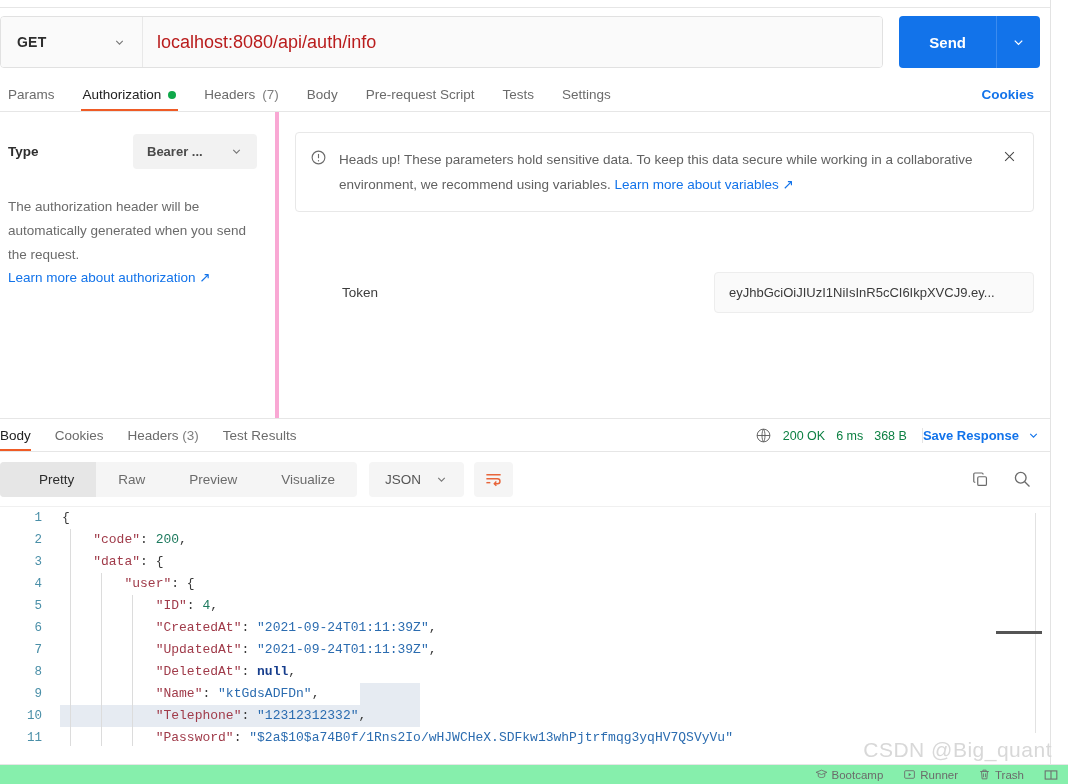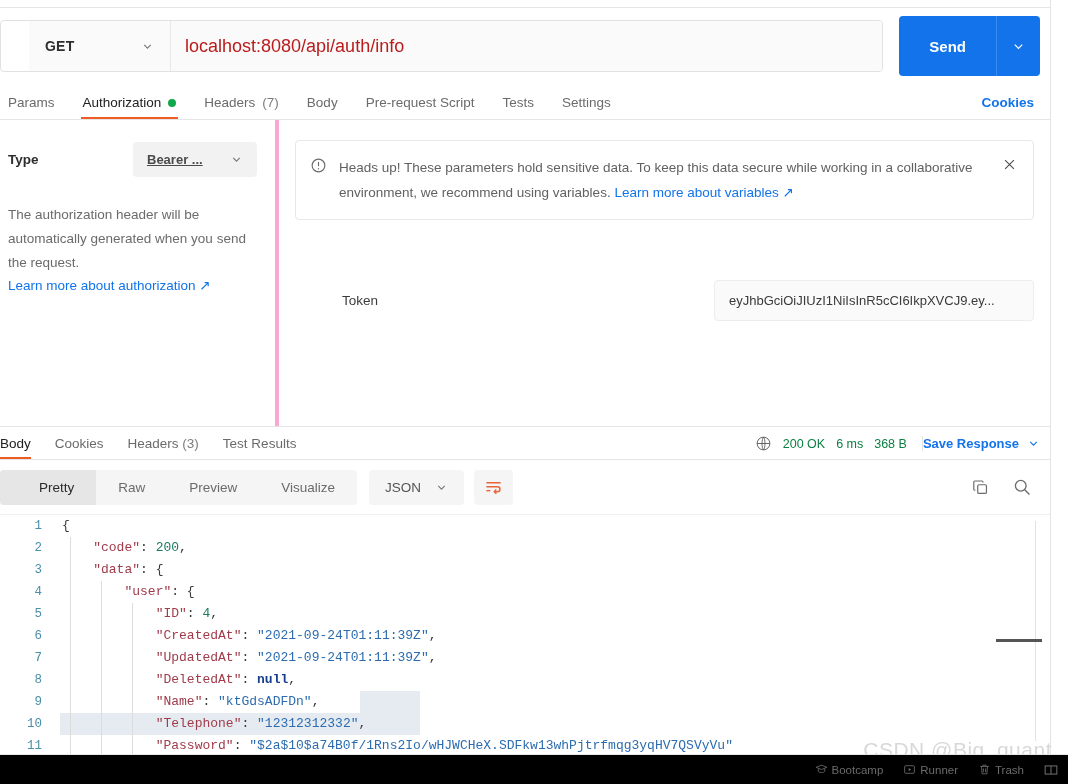--- a/index.html
+++ b/index.html
@@ -51,42 +51,41 @@
   }
   .method-select {
     display: flex;
     align-items: center;
     justify-content: space-between;
     width: 142px;
     padding: 0 16px;
     background: #fafafa;
     border-right: 1px solid #e8e8e8;
     cursor: pointer;
-    margin-left: 28px;
   }
   .method-label {
     font-weight: bold;
     font-size: 14px;
     color: #2e2e2e;
     letter-spacing: .2px;
   }
   .url-input {
     flex: 1;
     display: flex;
     align-items: center;
     padding: 0 14px;
     background: #fafafa;
     font-size: 18px;
     color: #b91c1c;
     cursor: text;
   }
   .send-wrap {
     display: flex;
     margin-left: 16px;
-    height: 60px;
+    height: 52px;
     border-radius: 4px;
     overflow: hidden;
   }
   .send-btn {
     background: #1273ea;
     color: #fff;
     font-weight: bold;
     font-size: 15px;
     display: flex;
     align-items: center;
@@ -182,21 +181,20 @@
     border-radius: 4px;
     padding: 10px 14px;
     min-width: 124px;
     justify-content: space-between;
     cursor: pointer;
   }
   .type-select .val {
     font-weight: bold;
     font-size: 13px;
     color: #4a4a4a;
-    text-decoration: underline;
   }
   .auth-desc {
     margin-top: 26px;
     font-size: 13.5px;
     line-height: 24px;
     color: #6b6b6b;
   }
   .auth-link {
     display: inline-block;
     margin-top: 2px;
@@ -456,23 +454,23 @@
     font-family: "Liberation Sans", sans-serif;
     pointer-events: none;
     letter-spacing: .5px;
   }
 
   
   .bottom-bar {
     position: absolute;
     left: 0; bottom: 0;
     width: 1068px;
-    height: 30px;
+    height: 20px;
     border-top: 1px solid #e6e6e6;
-    background: #000000;
+    background: #86efac;
     display: flex;
     align-items: center;
     justify-content: flex-end;
     gap: 20px;
     padding-right: 10px;
     font-size: 11.5px;
     color: #6b6b6b;
   }
   .bbitem { display: flex; align-items: center; gap: 4px; cursor: pointer; }
   svg { display: block; }

